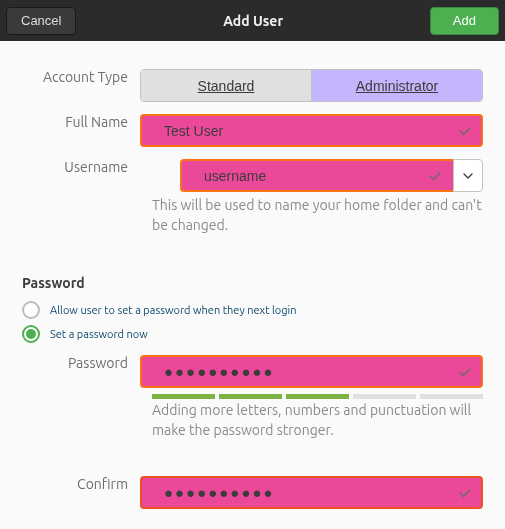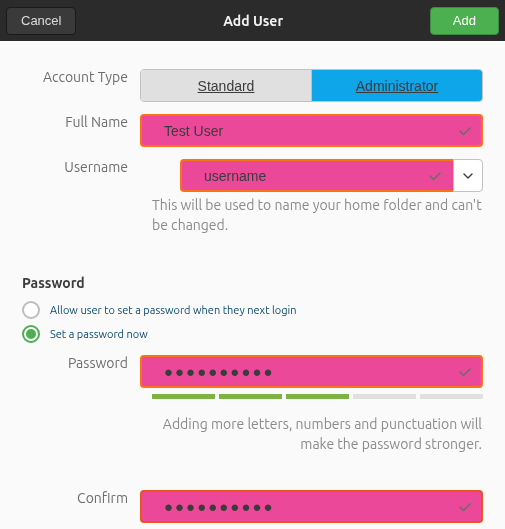--- a/index.html
+++ b/index.html
@@ -70,21 +70,21 @@
     display: flex;
     border: 1px solid #c2c2c2;
     border-radius: 4px;
     overflow: hidden;
     height: 33px;
     text-decoration: underline;
   }
   .seg button {
     flex: 1;
     border: none;
-    background: #0ea5e9;
+    background: #c4b5fd;
     font-size: 14px;
     color: #3c3c3c;
     cursor: pointer;
   }
   .seg button.active {
     background: #e0e0e0;
   }
   .seg button:first-child {
     border-right: 1px solid #c2c2c2;
   }
@@ -275,21 +275,21 @@
     </div>
     <div style="margin-left:130px;">
       <div class="strength">
         <div class="bar on"></div>
         <div class="bar on"></div>
         <div class="bar on"></div>
         <div class="bar"></div>
         <div class="bar"></div>
       </div>
     </div>
-    <div class="hint" style="margin-top:16px;text-align:right;">Adding more letters, numbers and punctuation will make the password stronger.</div>
+    <div class="hint" style="margin-top:2px;">Adding more letters, numbers and punctuation will make the password stronger.</div>
 
     <div class="spacer"></div>
 
     <div class="row">
       <div class="label">Confirm</div>
       <div class="field input-wrap">
         <input class="textin confirm-focused" style="letter-spacing: 2px; font-size: 15px;" value="●●●●●●●●●●">
         <span class="chev">
           <svg width="16" height="16" viewBox="0 0 16 16">
               <path d="M3 8 L6.5 11.5 L13 5" stroke="#6d6d6d" stroke-width="1.6" fill="none" stroke-linecap="round" stroke-linejoin="round"></path>

